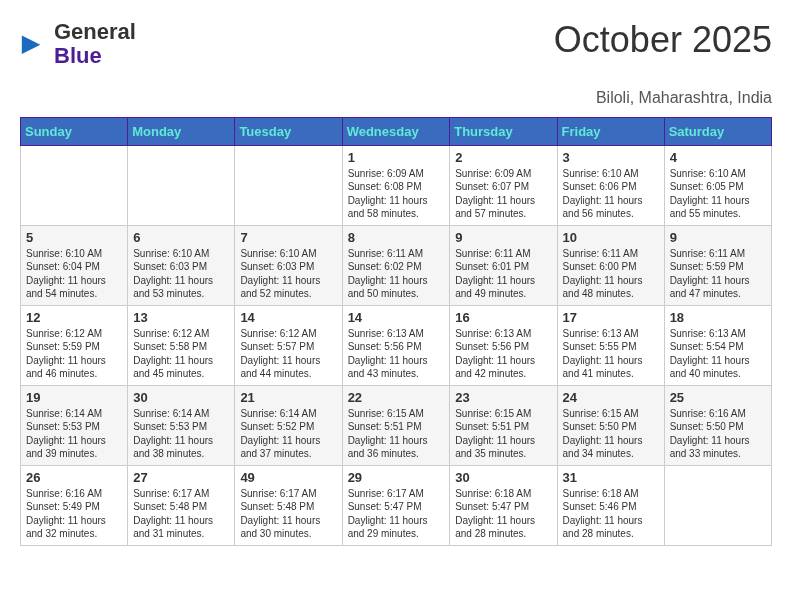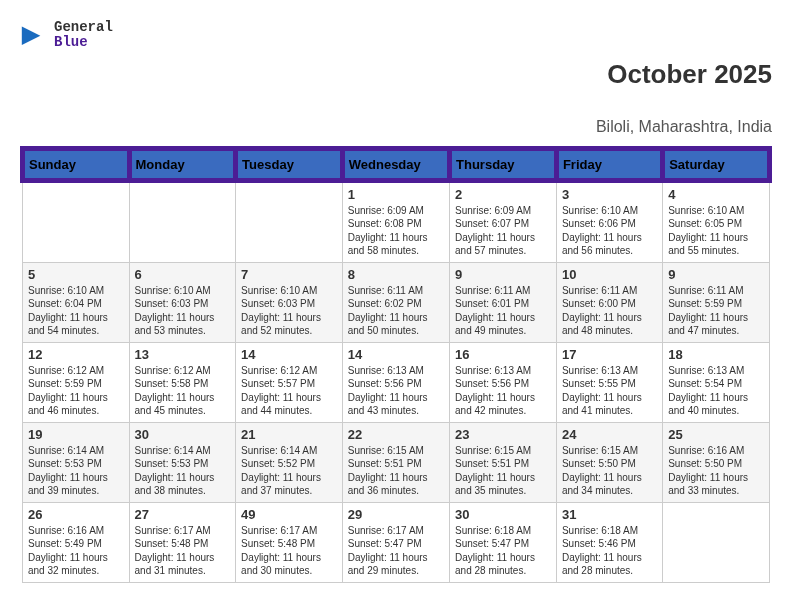--- a/index.html
+++ b/index.html
@@ -15,59 +15,57 @@
       justify-content: space-between;
       align-items: flex-start;
       margin-bottom: 10px;
     }
     .logo {
       display: flex;
       align-items: center;
       gap: 6px;
     }
     .logo-text {
-      font-size: 14px;
+      font-size: 22px;
       font-weight: bold;
       line-height: 1.1;
-      font-family: Liberation Mono, monospace;
     }
     .logo-general { color: #333; }
     .logo-blue { color: #4c1d95; }
     .logo-icon {
       width: 28px;
       height: 28px;
     }
     .title-block {
       text-align: right;
     }
     .month-title {
-      font-size: 26px;
-      font-weight: bold;
+      font-size: 36px;
+      font-weight: normal;
       color: #333;
       line-height: 1.1;
-      margin-top: 40px;
     }
     .location {
       font-size: 16px;
       color: #555;
       margin-top: 29px;
     }
     .calendar {
       width: 100%;
       border-collapse: collapse;
       border: 1px solid #ccc;
     }
     .calendar th {
       background-color: #3a6bbf;
-      color: #000000;
+      color: #5eead4;
       font-size: 13px;
       font-weight: bold;
       padding: 6px 4px;
       text-align: left;
-      border: 5px solid #4c1d95;
+      border: 1px solid #4c1d95;
     }
     .calendar td {
       width: 108px;
       min-height: 80px;
       vertical-align: top;
       border: 1px solid #ccc;
       padding: 4px 5px;
       font-size: 10.5px;
       color: #333;
       background: #fff;

